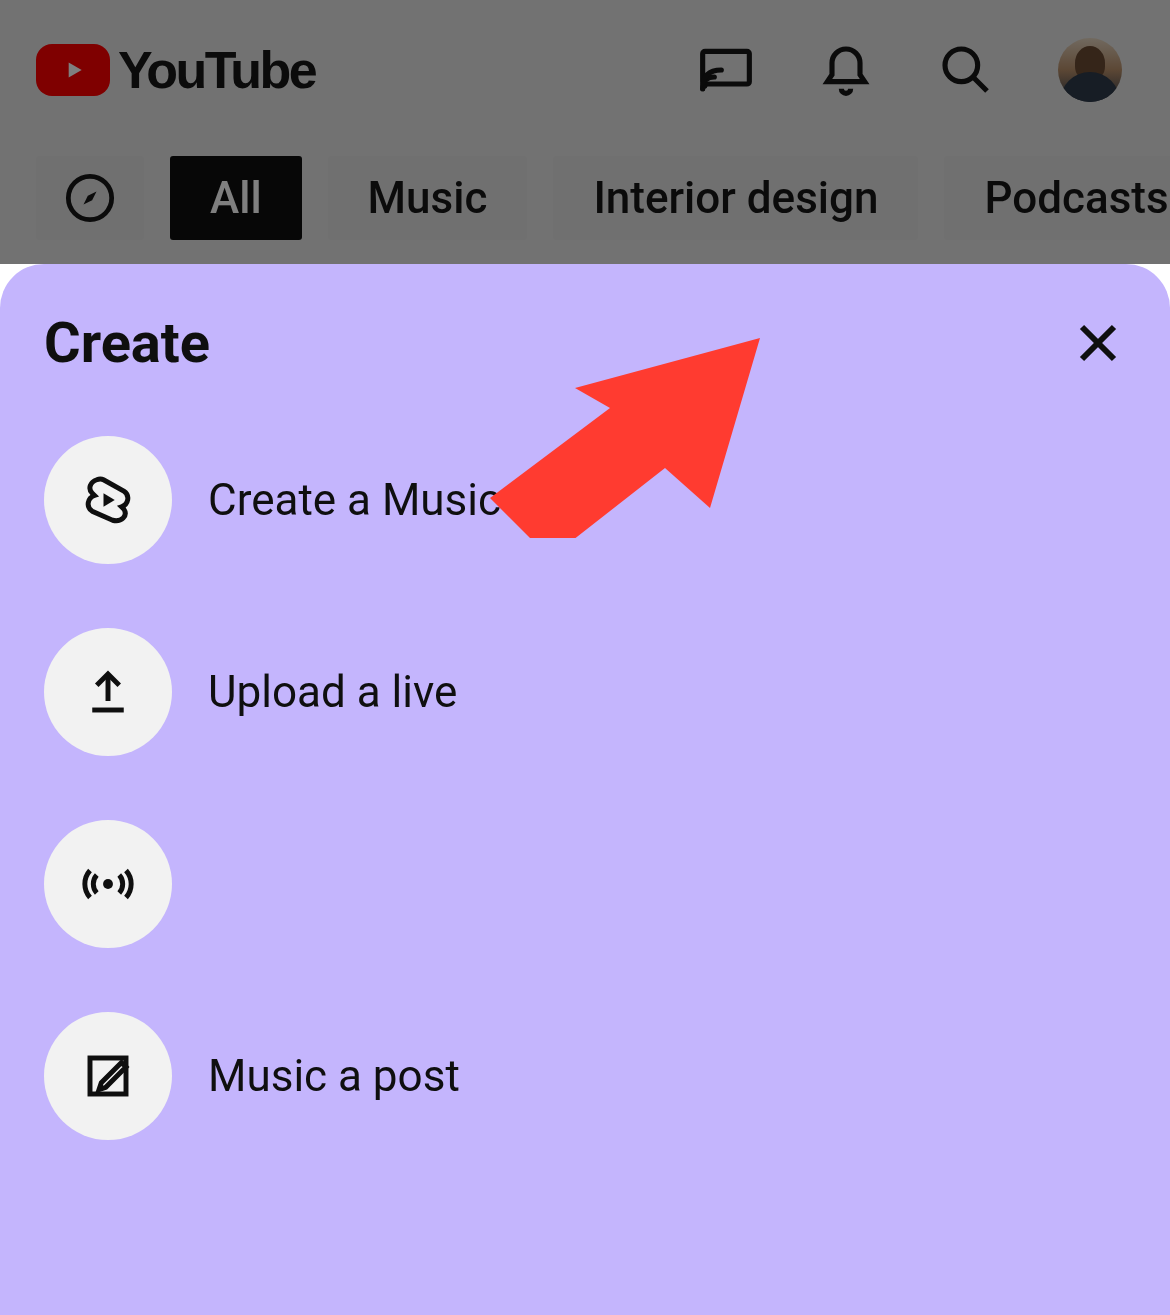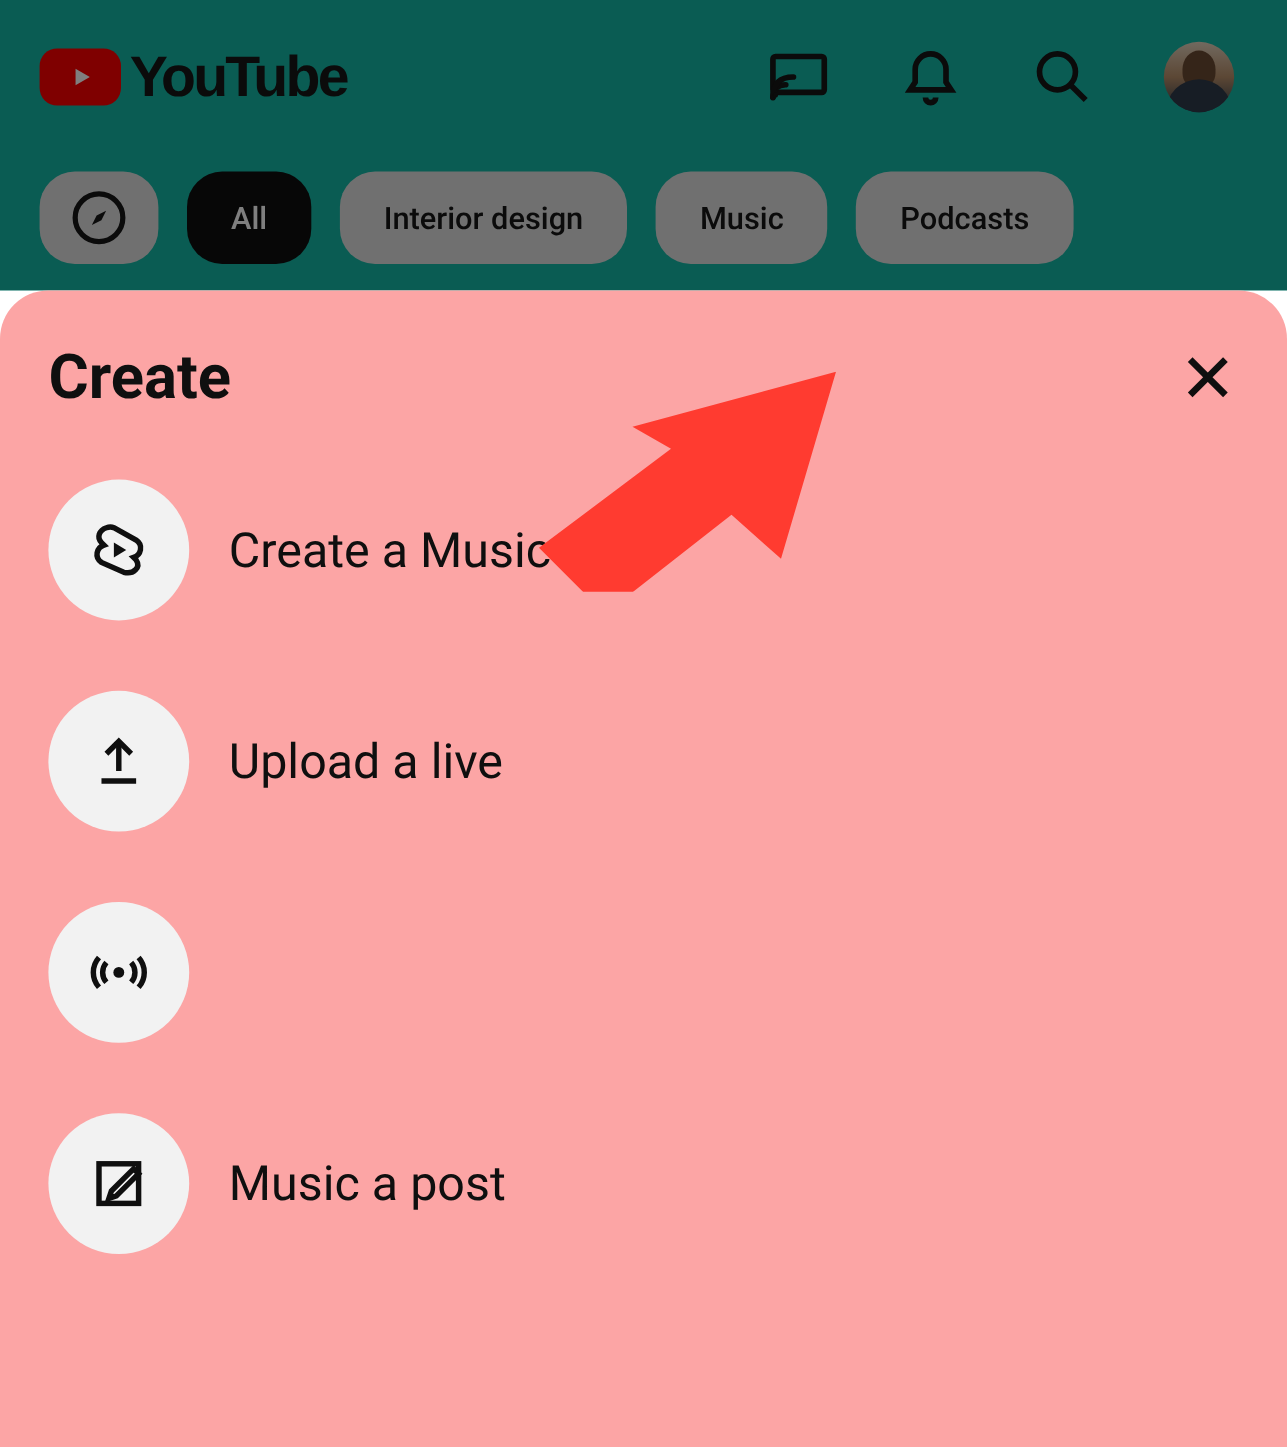--- a/index.html
+++ b/index.html
@@ -10,21 +10,21 @@
     background: #fff;
     overflow: hidden;
     position: relative;
   }
 
   
   .bg {
     position: absolute;
     top: 0; left: 0; right: 0;
     height: 264px;
-    background: #14b8a6;
+    background: #e5e5e5;
   }
   .bg-dim {
     position: absolute;
     top: 0; left: 0; right: 0;
     height: 264px;
     background: rgba(0,0,0,0.5);
   }
 
   .header {
     position: absolute;
@@ -81,41 +81,41 @@
   
   .chips {
     position: absolute;
     top: 156px; left: 36px;
     display: flex;
     gap: 26px;
     align-items: center;
   }
   .chip {
     height: 84px;
-    border-radius: 32px;
+    border-radius: 3px;
     background: #e0e0e0;
     display: flex;
     align-items: center;
     justify-content: center;
     padding: 0 40px;
-    font-size: 28px;
+    font-size: 44px;
     font-weight: 500;
     color: #161616;
     white-space: nowrap;
   }
   .chip.icon-only { width: 108px; padding: 0; }
   .chip.active { background: #0f0f0f; color: #fff; }
   .compass-icon{ width:52px; height:52px; }
   .compass-icon svg{ width:100%; height:100%; stroke:#161616; fill:none; stroke-width:2.2; }
 
   
   .sheet {
     position: absolute;
     top: 264px; left: 0; right: 0; bottom: 0;
-    background: #fca5a5;
+    background: #c4b5fd;
     border-radius: 44px 44px 0 0;
     padding: 46px 44px 0 44px;
     text-align: center;
   }
   .sheet-header {
     display: flex;
     align-items: center;
     justify-content: space-between;
     margin-bottom: 60px;
   }
@@ -208,24 +208,24 @@
         <svg viewBox="0 0 24 24">
             <circle cx="12" cy="12" r="10"></circle>
             <path d="M15 9 L13 13 L9 15 L11 11 Z" fill="#161616" stroke="none"></path>
           </svg>
       </div>
     </div>
     <div class="chip active">
       <span>All</span>
     </div>
     <div class="chip">
+      <span>Music</span>
+    </div>
+    <div class="chip">
       <span>Interior design</span>
-    </div>
-    <div class="chip">
-      <span>Music</span>
     </div>
     <div class="chip">
       <span>Podcasts</span>
     </div>
   </div>
 </div>
 
 <div class="bg-dim"></div>
 
 <div class="sheet">

